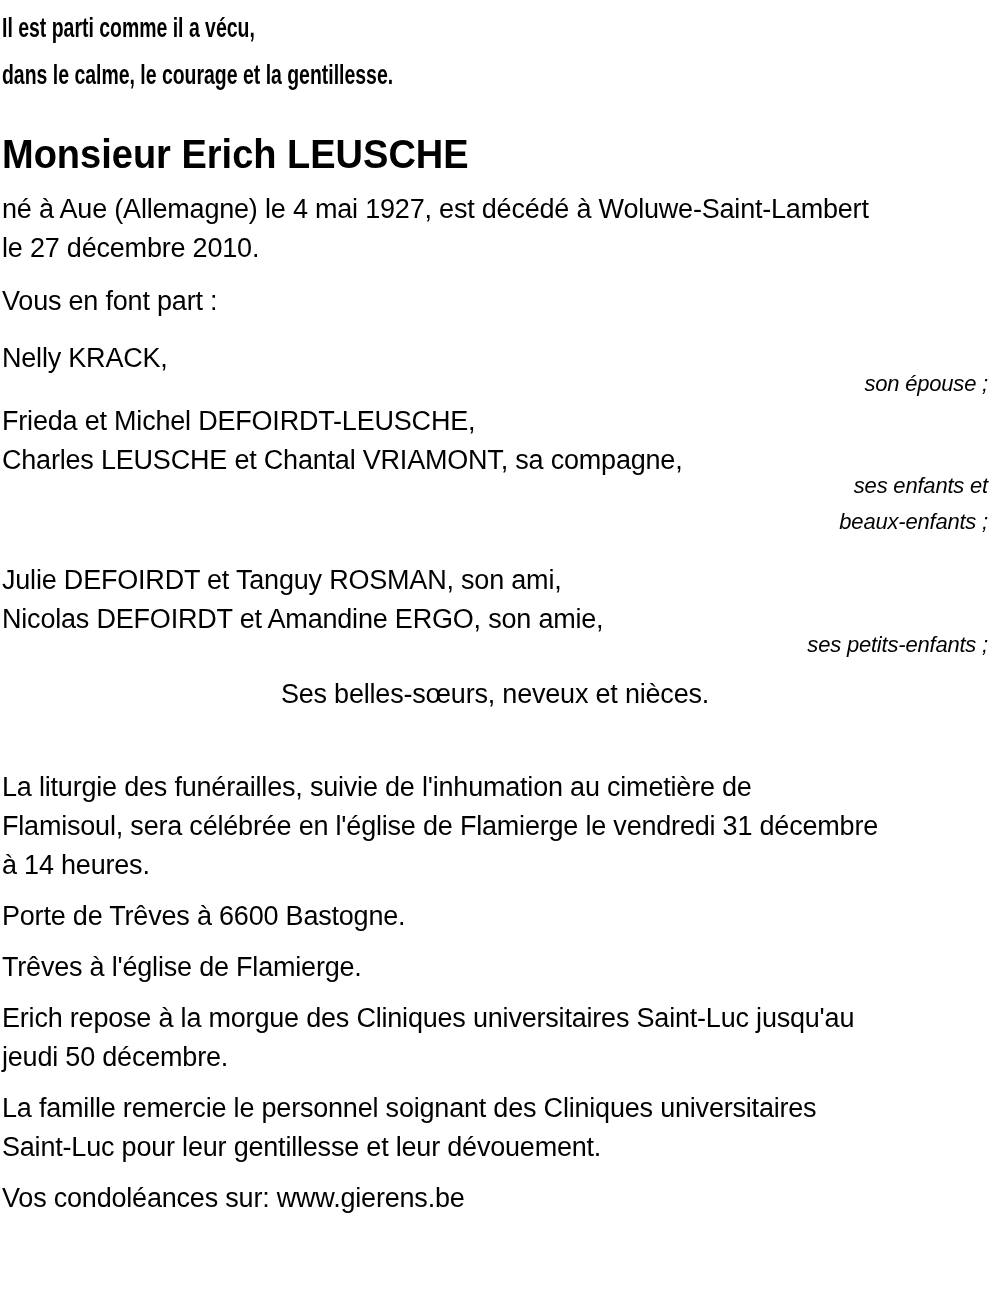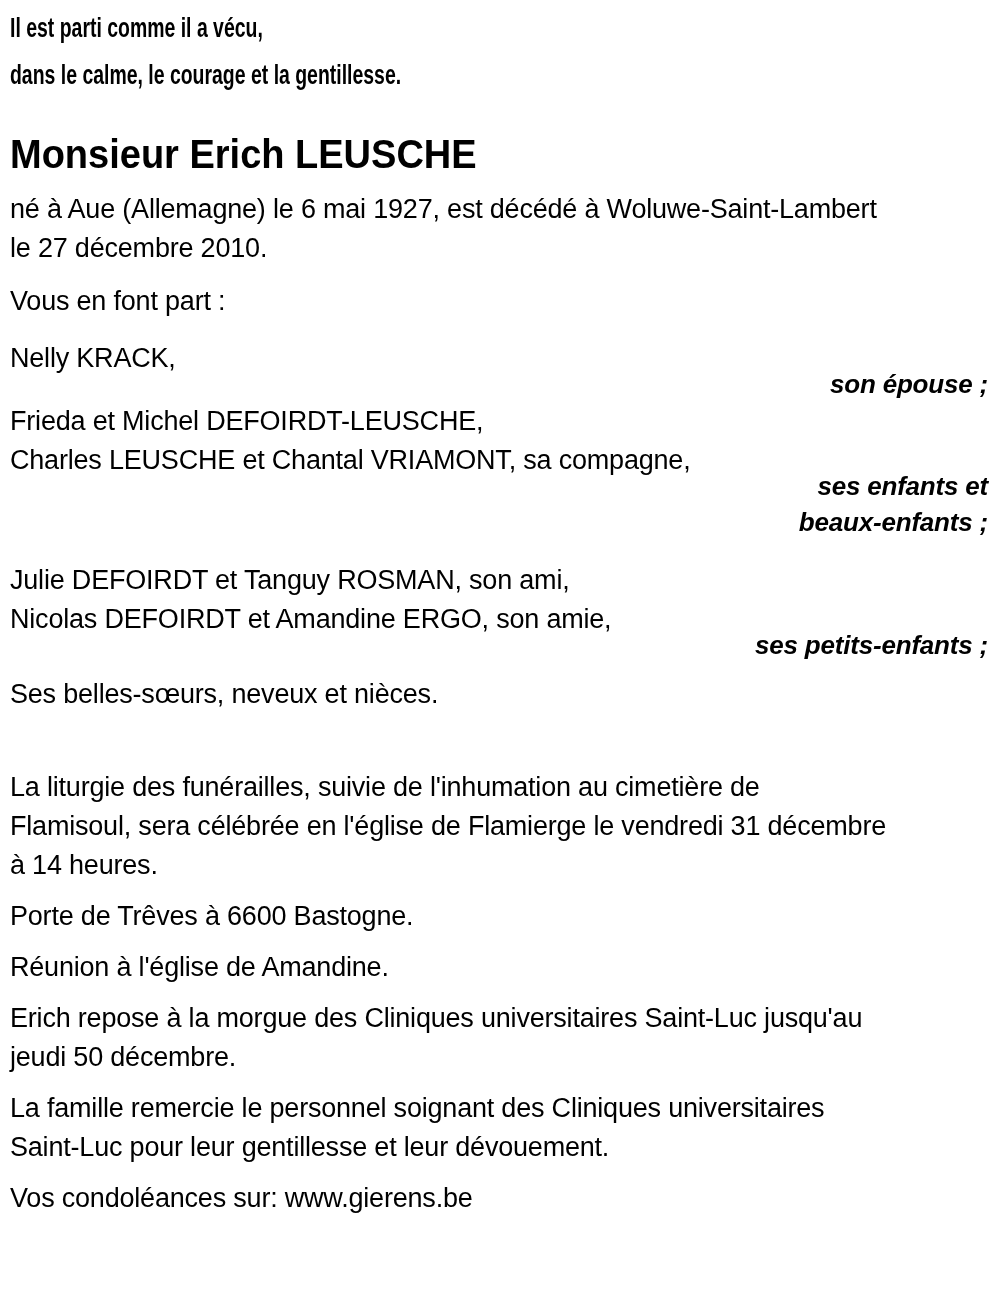--- a/index.html
+++ b/index.html
@@ -10,21 +10,21 @@
   body {
     width: 1000px;
     height: 1294px;
     font-family: "Liberation Sans", sans-serif;
     color: #000000;
   }
   .page {
     box-sizing: border-box;
     width: 1000px;
     height: 1294px;
-    padding: 12px 12px 0 10px;
+    padding: 12px 12px 0 2px;
     overflow: hidden;
     background: #ffffff;
   }
   
   .ep-line {
     font-weight: 700;
     font-size: 27px;
     line-height: 33px;
     white-space: nowrap;
     transform: scaleX(0.72);
@@ -45,51 +45,50 @@
   .line {
     font-size: 27px;
     line-height: 39px;
     letter-spacing: -0.2px;
     white-space: nowrap;
   }
   .intro    { margin-top: 46px; }
   .announce { margin-top: 14px; }
   .group-spouse { margin-top: 18px; }
   .group-grandchildren { margin-top: 21px; }
-  .group-inlaws { margin-top: 4px; }
+  .group-inlaws { margin-top: 4px; text-align: center; }
   
   .relation {
     margin-top: -12px;
     text-align: right;
   }
   .rline {
-    font-size: 26px;
+    font-size: 22px;
     font-style: italic;
     line-height: 36px;
     letter-spacing: -0.2px;
     white-space: nowrap;
-    font-weight: bold;
   }
   .para { margin-top: 12px; }
   .para.big-gap { margin-top: 54px; }
 </style>
 </head>
 <body>
 
 <div class="page">
 
   <div>
     <div class="ep-line">Il est parti comme il a vécu,</div>
     <div class="ep-line ep-line2">dans le calme, le courage et la gentillesse.</div>
   </div>
 
   <h1 class="title">Monsieur Erich LEUSCHE</h1>
 
   <div class="para intro">
-    <div class="line">né à Aue (Allemagne) le 6 mai 1927, est décédé à Woluwe-Saint-Lambert</div>
+    <div class="line">né à Aue (Allemagne) le 4 mai 1927, est décédé à Woluwe-Saint-Lambert</div>
     <div class="line">le 27 décembre 2010.</div>
   </div>
 
   <div class="line announce">Vous en font part :</div>
 
   <div>
 
     <div class="group group-spouse">
       <div class="line">Nelly KRACK,</div>
       <div class="relation">
@@ -124,21 +123,21 @@
     <div class="line">La liturgie des funérailles, suivie de l'inhumation au cimetière de</div>
     <div class="line">Flamisoul, sera célébrée en l'église de Flamierge le vendredi 31 décembre</div>
     <div class="line">à 14 heures.</div>
   </div>
 
   <div class="para">
     <div class="line">Porte de Trêves à 6600 Bastogne.</div>
   </div>
 
   <div class="para">
-    <div class="line">Réunion à l'église de Amandine.</div>
+    <div class="line">Trêves à l'église de Flamierge.</div>
   </div>
 
   <div class="para">
     <div class="line">Erich repose à la morgue des Cliniques universitaires Saint-Luc jusqu'au</div>
     <div class="line">jeudi 50 décembre.</div>
   </div>
 
   <div class="para">
     <div class="line">La famille remercie le personnel soignant des Cliniques universitaires</div>
     <div class="line">Saint-Luc pour leur gentillesse et leur dévouement.</div>

